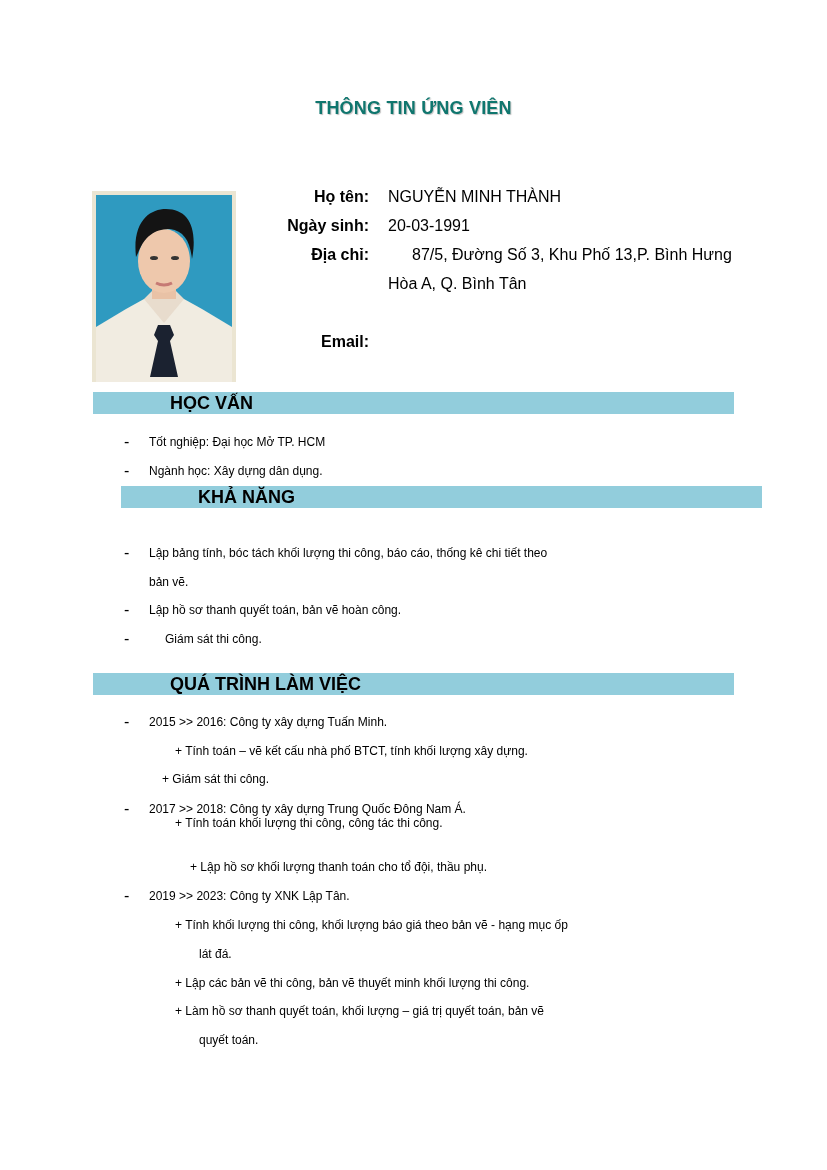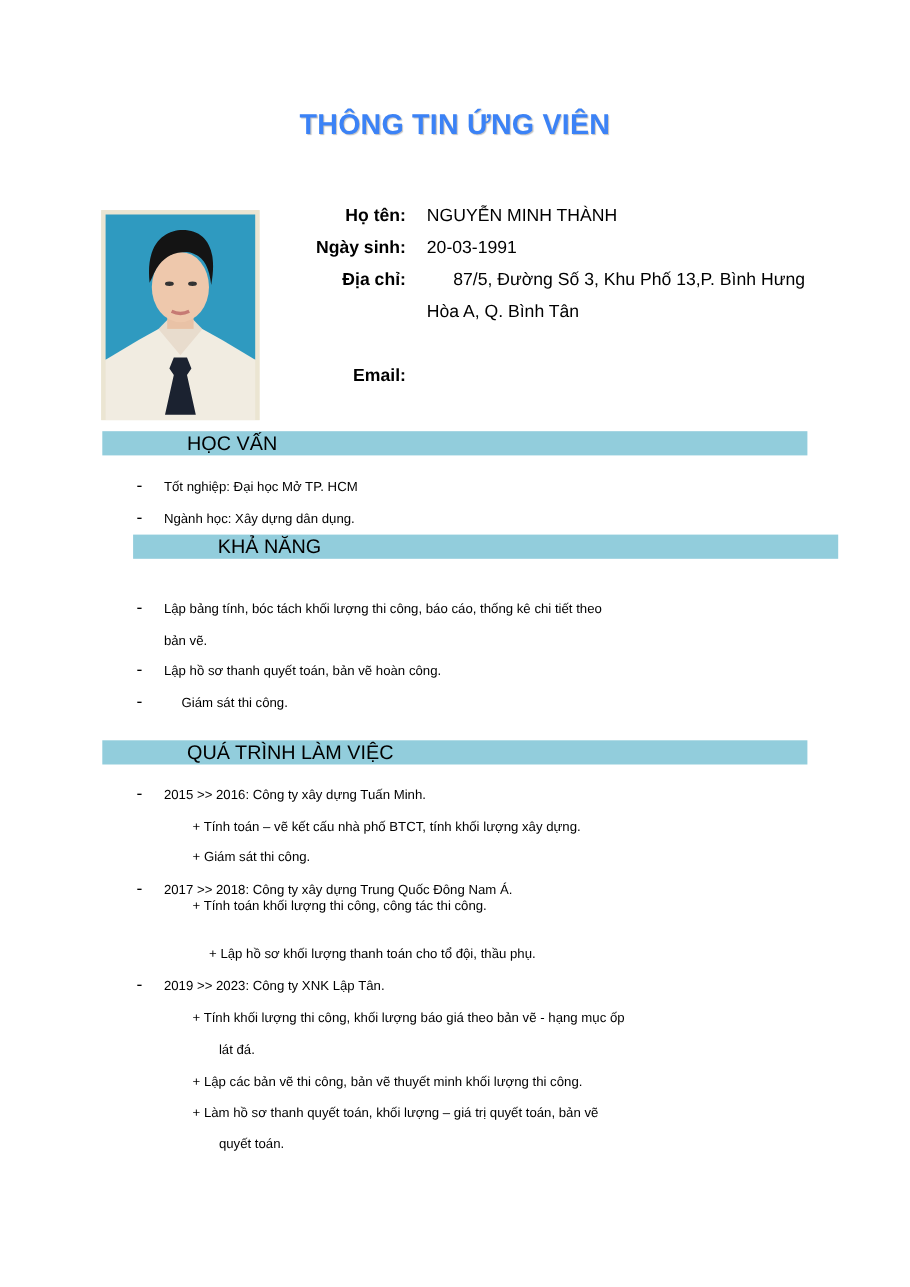--- a/index.html
+++ b/index.html
@@ -2,38 +2,38 @@
 <html><head>
   <meta charset="utf-8">
   <style>
     html, body { margin: 0; padding: 0; background: #ffffff; }
     body {
       width: 827px; height: 1170px; position: relative; overflow: hidden;
       font-family: "Liberation Sans", sans-serif; color: #000;
     }
     .title {
       position: absolute; left: 0; width: 827px; top: 98px; text-align: center;
-      font-size: 26px; font-weight: bold; color: #3b82f6; letter-spacing: 0.2px;
+      font-size: 18px; font-weight: bold; color: #0f766e; letter-spacing: 0.2px;
       text-shadow: 1px 1px 1px rgba(0,0,0,0.25);
     }
     .photo {
       position: absolute; left: 92px; top: 191px; width: 144px; height: 191px;
       background: #e9e3cf; overflow: hidden;
     }
     .info { position: absolute; left: 0; top: 188px; }
     .info-row { position: absolute; font-size: 16px; white-space: nowrap; }
     .info-label { position: absolute; right: 0; font-weight: bold; }
     .info-value { position: absolute; left: 0; }
     .section-bar {
       position: absolute; left: 93px; width: 641px; height: 22px;
       background: #92cddc;
     }
     .section-bar span {
       position: absolute; left: 77px; top: 0; line-height: 22px;
-      font-size: 18px; font-weight: normal;
+      font-size: 18px; font-weight: bold;
     }
     .line { position: absolute; font-size: 12px; white-space: nowrap; line-height: 20px; }
     .dash { position: absolute; left: 124px; font-size: 16px; line-height: 20px; }
   </style>
 </head>
 <body>
 
 <div class="title">THÔNG TIN ỨNG VIÊN</div>
 
 <div class="photo">
@@ -91,21 +91,21 @@
 <div class="dash" style="top:629px;">-</div>
 <div class="line" style="left:149px; top:629px;margin-left:16px;">Giám sát thi công.</div>
 
 <div class="section-bar" style="top:673px;">
   <span>QUÁ TRÌNH LÀM VIỆC</span>
 </div>
 
 <div class="dash" style="top:712px;">-</div>
 <div class="line" style="left:149px; top:712px;">2015 &gt;&gt; 2016: Công ty xây dựng Tuấn Minh.</div>
 <div class="line" style="left:175px; top:741px;">+ Tính toán – vẽ kết cấu nhà phố BTCT, tính khối lượng xây dựng.</div>
-<div class="line" style="left:175px; top:769px;text-align:center;">+ Giám sát thi công.</div>
+<div class="line" style="left:162px; top:769px;text-align:center;">+ Giám sát thi công.</div>
 
 <div class="dash" style="top:799px;">-</div>
 <div class="line" style="left:149px; top:799px;">2017 &gt;&gt; 2018: Công ty xây dựng Trung Quốc Đông Nam Á.</div>
 <div class="line" style="left:175px; top:813px;text-align:right;">+ Tính toán khối lượng thi công, công tác thi công.</div>
 <div class="line" style="left:190px; top:857px;">+ Lập hồ sơ khối lượng thanh toán cho tổ đội, thầu phụ.</div>
 
 <div class="dash" style="top:886px;">-</div>
 <div class="line" style="left:149px; top:886px;">2019 &gt;&gt; 2023: Công ty XNK Lập Tân.</div>
 <div class="line" style="left:175px; top:915px;">+ Tính khối lượng thi công, khối lượng báo giá theo bản vẽ - hạng mục ốp</div>
 <div class="line" style="left:199px; top:944px;">lát đá.</div>

